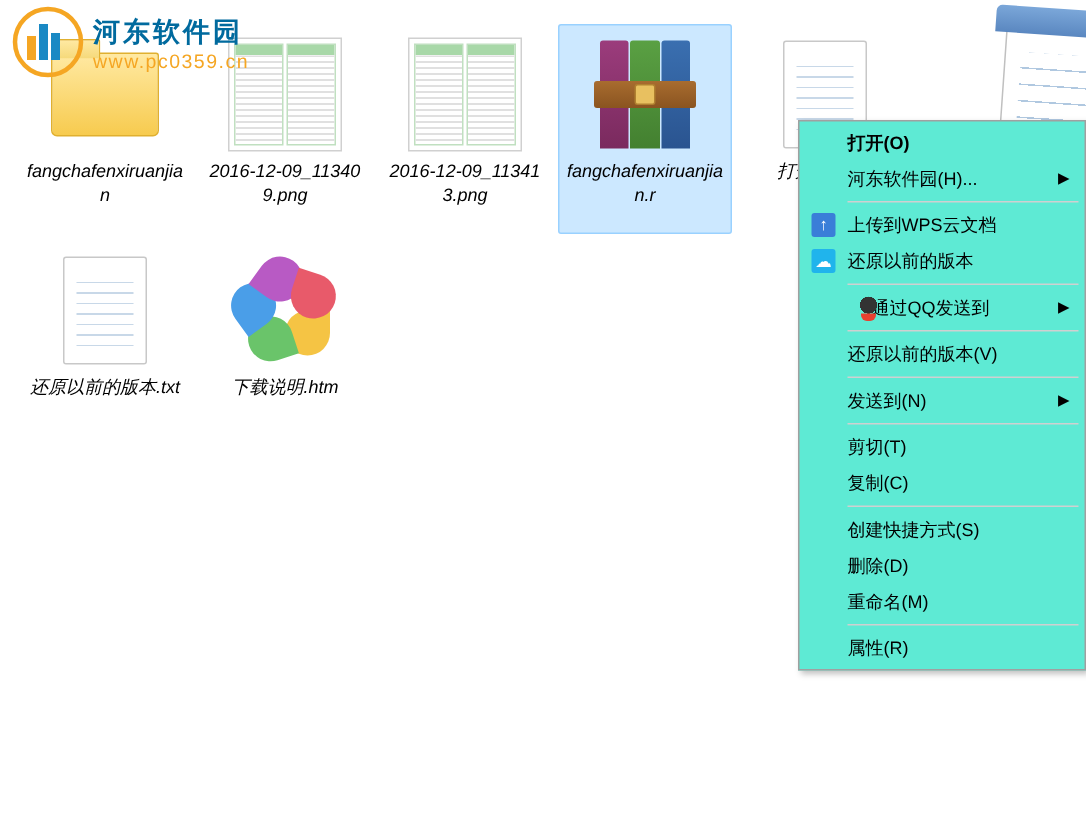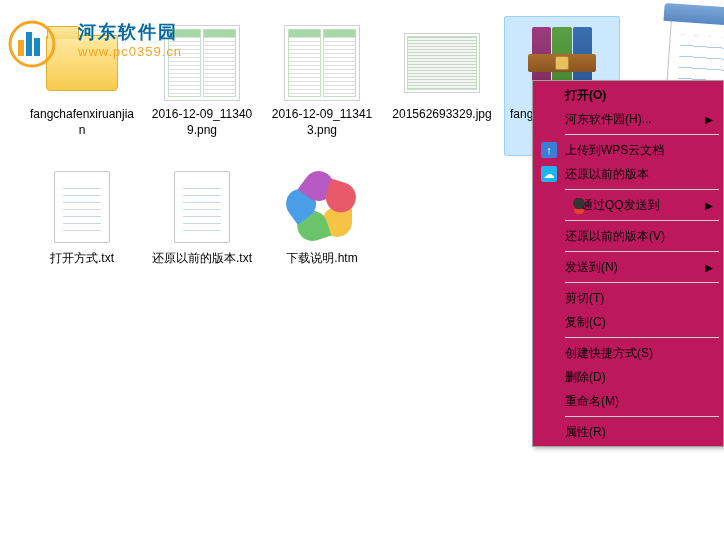--- a/index.html
+++ b/index.html
@@ -8,26 +8,26 @@
       font-size: 12px;
       background: #fff;
       width: 724px;
       height: 545px;
       position: relative;
       overflow: hidden;
       user-select: none;
     }
     .watermark {
       position: absolute;
-      top: 20px;
+      top: 4px;
       left: 8px;
       z-index: 5;
       display: flex;
-      align-items: flex-start;
-      gap: 22px;
+      align-items: center;
+      gap: 6px;
     }
     .watermark-logo {
       width: 48px;
       height: 48px;
       position: relative;
     }
     .watermark-text {
       display: flex;
       flex-direction: column;
     }
@@ -39,25 +39,26 @@
     }
     .watermark-url {
       font-size: 13px;
       color: #f5a623;
       font-weight: normal;
       letter-spacing: 1px;
     }
     .desktop {
       width: 100%;
       height: 100%;
-      padding: 16px 24px;
+      padding: 16px 12px;
       display: flex;
       flex-wrap: wrap;
       align-content: flex-start;
       gap: 0;
+      font-style: italic;
     }
     .file-item {
       width: 116px;
       height: 140px;
       display: flex;
       flex-direction: column;
       align-items: center;
       justify-content: flex-start;
       padding: 4px;
       text-align: center;
@@ -266,21 +267,21 @@
     .p2 { background: #6ac46a; transform: rotate(72deg); }
     .p3 { background: #4a9ee8; transform: rotate(144deg); }
     .p4 { background: #b85ac4; transform: rotate(216deg); }
     .p5 { background: #e85a6a; transform: rotate(288deg); }
     
     .context-menu {
       position: absolute;
       top: 80px;
       left: 532px;
       width: 192px;
-      background: #be185d;
+      background: #5eead4;
       border: 1px solid #a0a0a0;
       box-shadow: 2px 2px 4px rgba(0,0,0,0.25);
       padding: 2px;
       z-index: 100;
       font-size: 12px;
     }
     .menu-item {
       height: 24px;
       display: flex;
       align-items: center;
@@ -381,28 +382,20 @@
   <div class="file-item">
     <div class="file-icon">
       <div class="spreadsheet-thumb">
           <div class="sheet-col"></div>
           <div class="sheet-col"></div>
         </div>
     </div>
     <div class="file-label">2016-12-09_113413.png</div>
   </div>
 
-  <div class="file-item">
-    <div class="file-icon">
-      <div class="spreadsheet-single">
-          <div class="sheetbody"></div>
-        </div>
-    </div>
-    <div class="file-label">201562693329.jpg</div>
-  </div>
 
   <div class="file-item selected">
     <div class="file-icon">
       <div class="rar-icon">
         <div class="rar-books">
           <div class="rar-book b1"></div>
             <div class="rar-book b2"></div>
             <div class="rar-book b3"></div>
         </div>
         <div class="rar-belt"></div>

